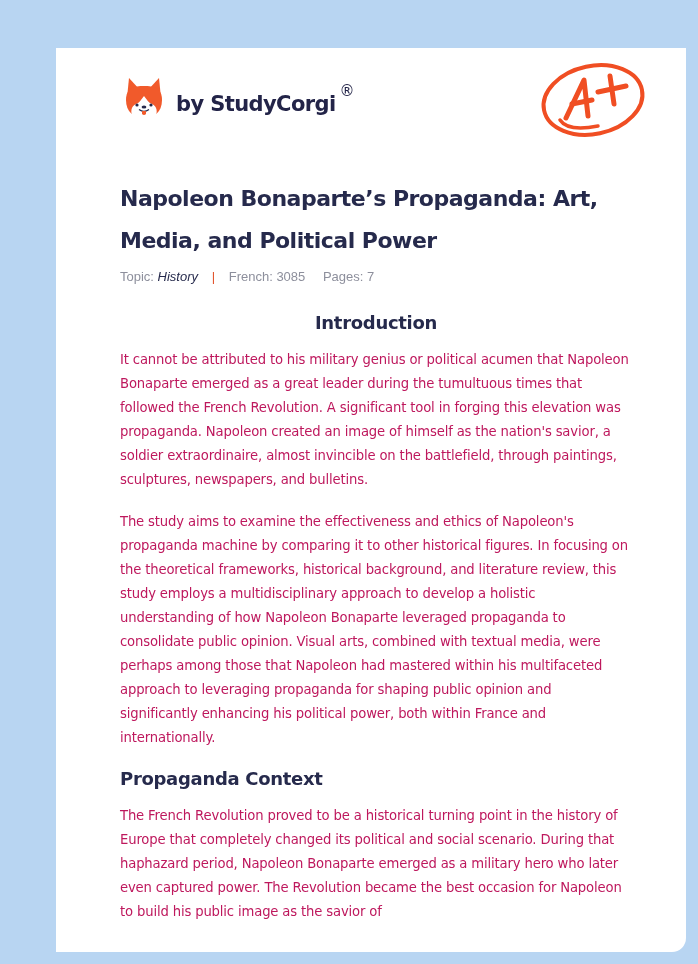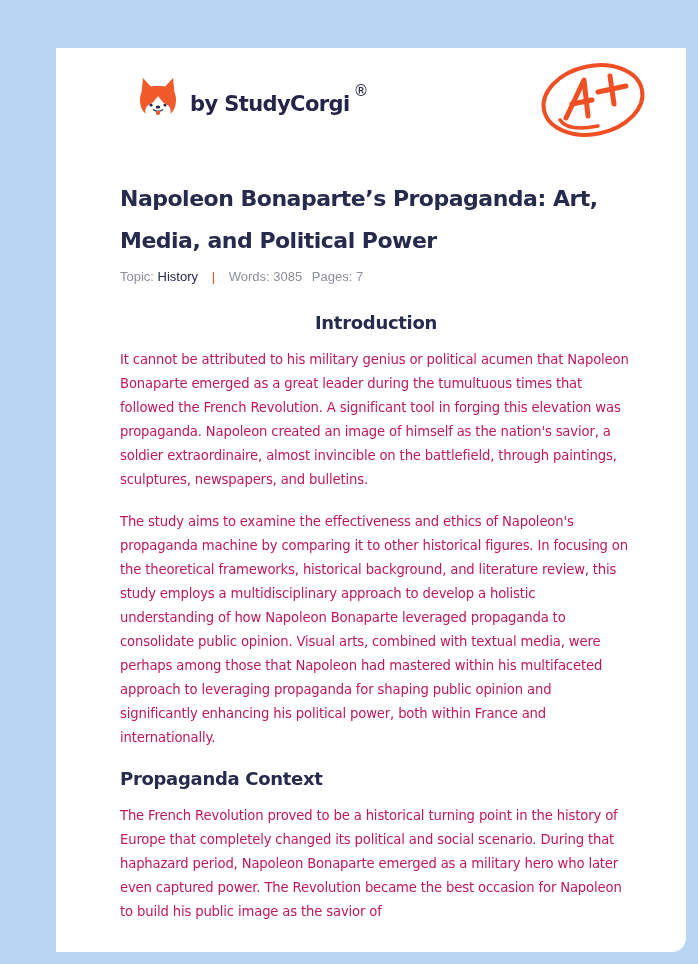--- a/index.html
+++ b/index.html
@@ -19,21 +19,21 @@
       left: 56px;
       top: 48px;
       width: 630px;
       height: 904px;
       background: #ffffff;
       border-radius: 0 0 14px 0;
       overflow: hidden;
     }
     .brand {
       position: absolute;
-      left: 82px;
+      left: 68px;
       top: 28px;
       display: flex;
       align-items: center;
       height: 44px;
     }
     .brand-logo {
       width: 40px;
       height: 44px;
       display: block;
     }
@@ -75,23 +75,23 @@
       color: #262a4c;
     }
     .meta {
       position: absolute;
       left: 64px;
       top: 221px;
       font-size: 13px;
       color: #8d8f9c;
       white-space: nowrap;
     }
-    .meta .val { color: #262a4c; }
+    .meta .val { color: #262a4c; font-style: italic; }
     .meta .sep { color: #e2532b; margin: 0 10px 0 10px; }
-    .meta .gap { margin-left: 6px; }
+    .meta .gap { margin-left: 14px; }
     .content {
       position: absolute;
       left: 64px;
       top: 262px;
       width: 512px;
     }
     .content h2 {
       margin: 0;
       font-family: "DejaVu Sans", sans-serif;
       font-weight: bold;
@@ -151,21 +151,21 @@
     <path d="M60 34 L88 28" stroke="#f04e23" stroke-width="5" fill="none" stroke-linecap="round"></path>
     <path d="M72 18 L76 46" stroke="#f04e23" stroke-width="5" fill="none" stroke-linecap="round"></path>
   </svg>
 
   <h1 class="title">Napoleon Bonaparte’s Propaganda: Art, Media, and Political Power</h1>
 
   <div class="meta">
     <span>Topic:</span>
     <span class="val">History</span>
     <span class="sep">|</span>
-    <span>Words:</span>
+    <span>French:</span>
     <span>3085</span>
     <span class="gap">Pages:</span>
     <span>7</span>
   </div>
 
   <div class="content">
     <h2 class="h-intro">Introduction</h2>
     <p class="p1">It cannot be attributed to his military genius or political acumen that Napoleon Bonaparte emerged as a great leader during the tumultuous times that followed the French Revolution. A significant tool in forging this elevation was propaganda. Napoleon created an image of himself as the nation's savior, a soldier extraordinaire, almost invincible on the battlefield, through paintings, sculptures, newspapers, and bulletins.</p>
     <p class="p2">The study aims to examine the effectiveness and ethics of Napoleon's propaganda machine by comparing it to other historical figures. In focusing on the theoretical frameworks, historical background, and literature review, this study employs a multidisciplinary approach to develop a holistic understanding of how Napoleon Bonaparte leveraged propaganda to consolidate public opinion. Visual arts, combined with textual media, were perhaps among those that Napoleon had mastered within his multifaceted approach to leveraging propaganda for shaping public opinion and significantly enhancing his political power, both within France and internationally.</p>
     <h2 class="h-hist">Propaganda Context</h2>

